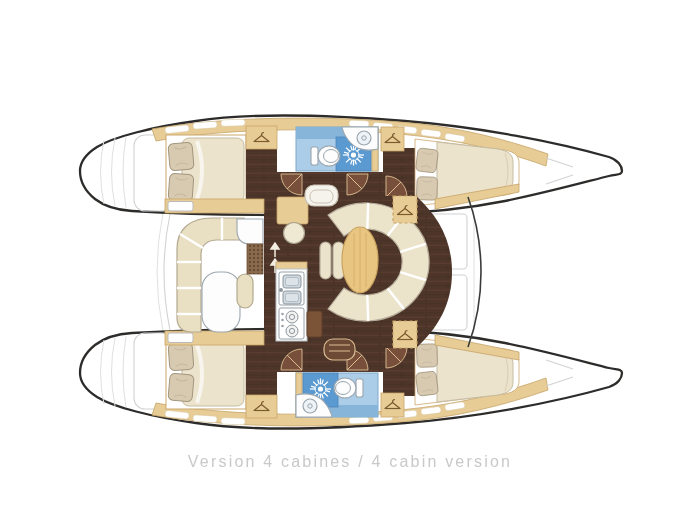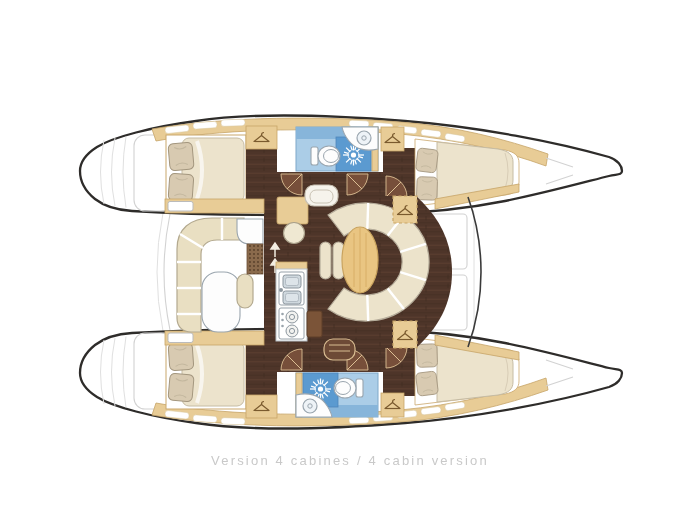--- a/index.html
+++ b/index.html
@@ -1,20 +1,20 @@
 <!DOCTYPE html>
 <html style="--background: #ffffff; --hull-outline: #2e2c2a; --faint-line: #d2d2d2; --deck-tan: #e8cc96; --deck-tan-border: #c7a568; --floor-brown: #4e3529; --door-arc: #774f3a; --mattress-cream: #ece3cc; --pillow-beige: #d8cab1; --seat-cream: #e9dfc2; --settee-cream: #ece3cb; --table-wheat: #e9c582; --bath-blue-light: #abcde7; --bath-blue-mid: #87b5da; --bath-blue-dark: #5b9ad0; --fixture-white: #fdfdfd; --fixture-outline: #9aa5ae; --caption-gray: #c9c9c9;"><head>
 <meta charset="utf-8">
 <style>
   html,body{margin:0;padding:0;background:#fff;}
   .stage{position:relative;width:700px;height:525px;background:var(--background,#fff);overflow:hidden;
          font-family:"Liberation Sans", sans-serif;}
   .stage svg{position:absolute;left:0;top:0;}
   .caption{position:absolute;left:0;top:453px;width:100%;text-align:center;
-           color:var(--caption-gray,#c9c9c9);font-size:13px;letter-spacing:2.2px;}
+           color:var(--caption-gray,#c9c9c9);font-size:16px;letter-spacing:2.2px;}
   .hull{fill:#ffffff;stroke:var(--hull-outline,#2e2c2a);stroke-width:2.3;stroke-linejoin:round;}
   .faint{fill:none;stroke:var(--faint-line,#d2d2d2);stroke-width:1.1;}
   .faint2{fill:none;stroke:#e0e0e0;stroke-width:1;}
   .tan{fill:var(--deck-tan,#e8cc96);stroke:var(--deck-tan-border,#c7a568);stroke-width:.8;}
   .tanD{fill:var(--deck-tan,#e8cc96);stroke:var(--deck-tan-border,#c7a568);stroke-width:1.2;stroke-dasharray:3 2.5;}
   .slit{fill:#ffffff;stroke:#d8c8a2;stroke-width:.5;}
   .mat{fill:var(--mattress-cream,#ece3cc);stroke:#c6bca4;stroke-width:1;}
   .wood{fill:url(#wood);}
   .arc{fill:var(--door-arc,#774f3a);stroke:#dcbf94;stroke-width:.9;}
   .arcl{stroke:#dcbf94;stroke-width:1;fill:none;}

